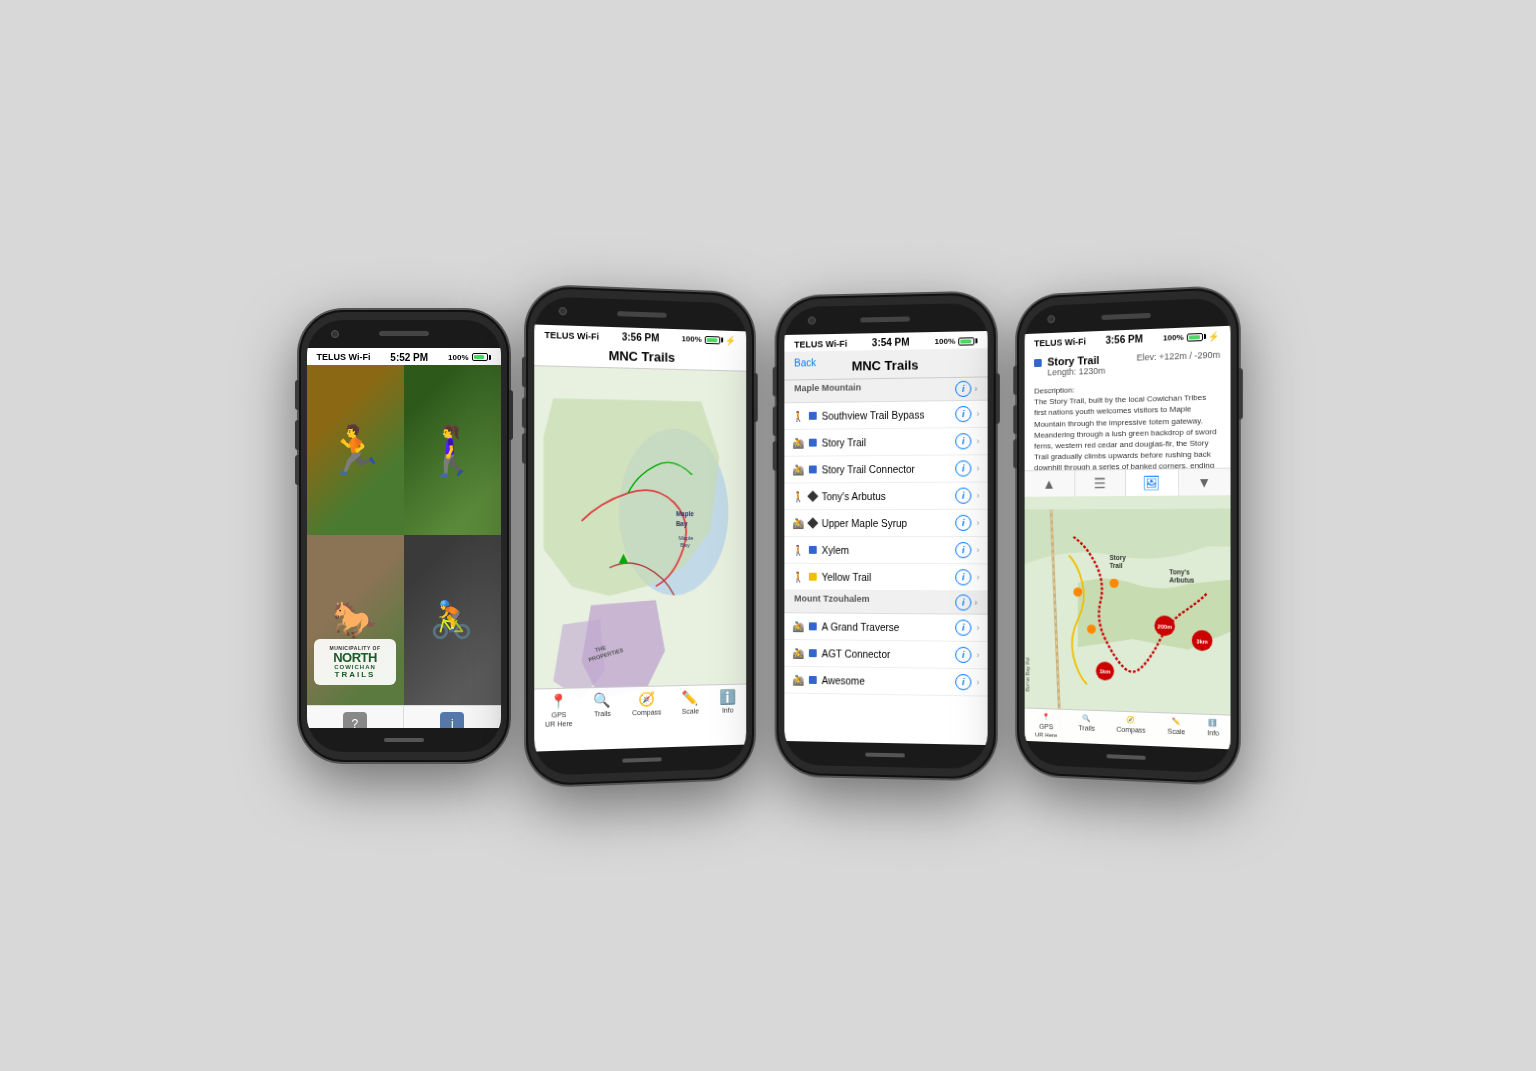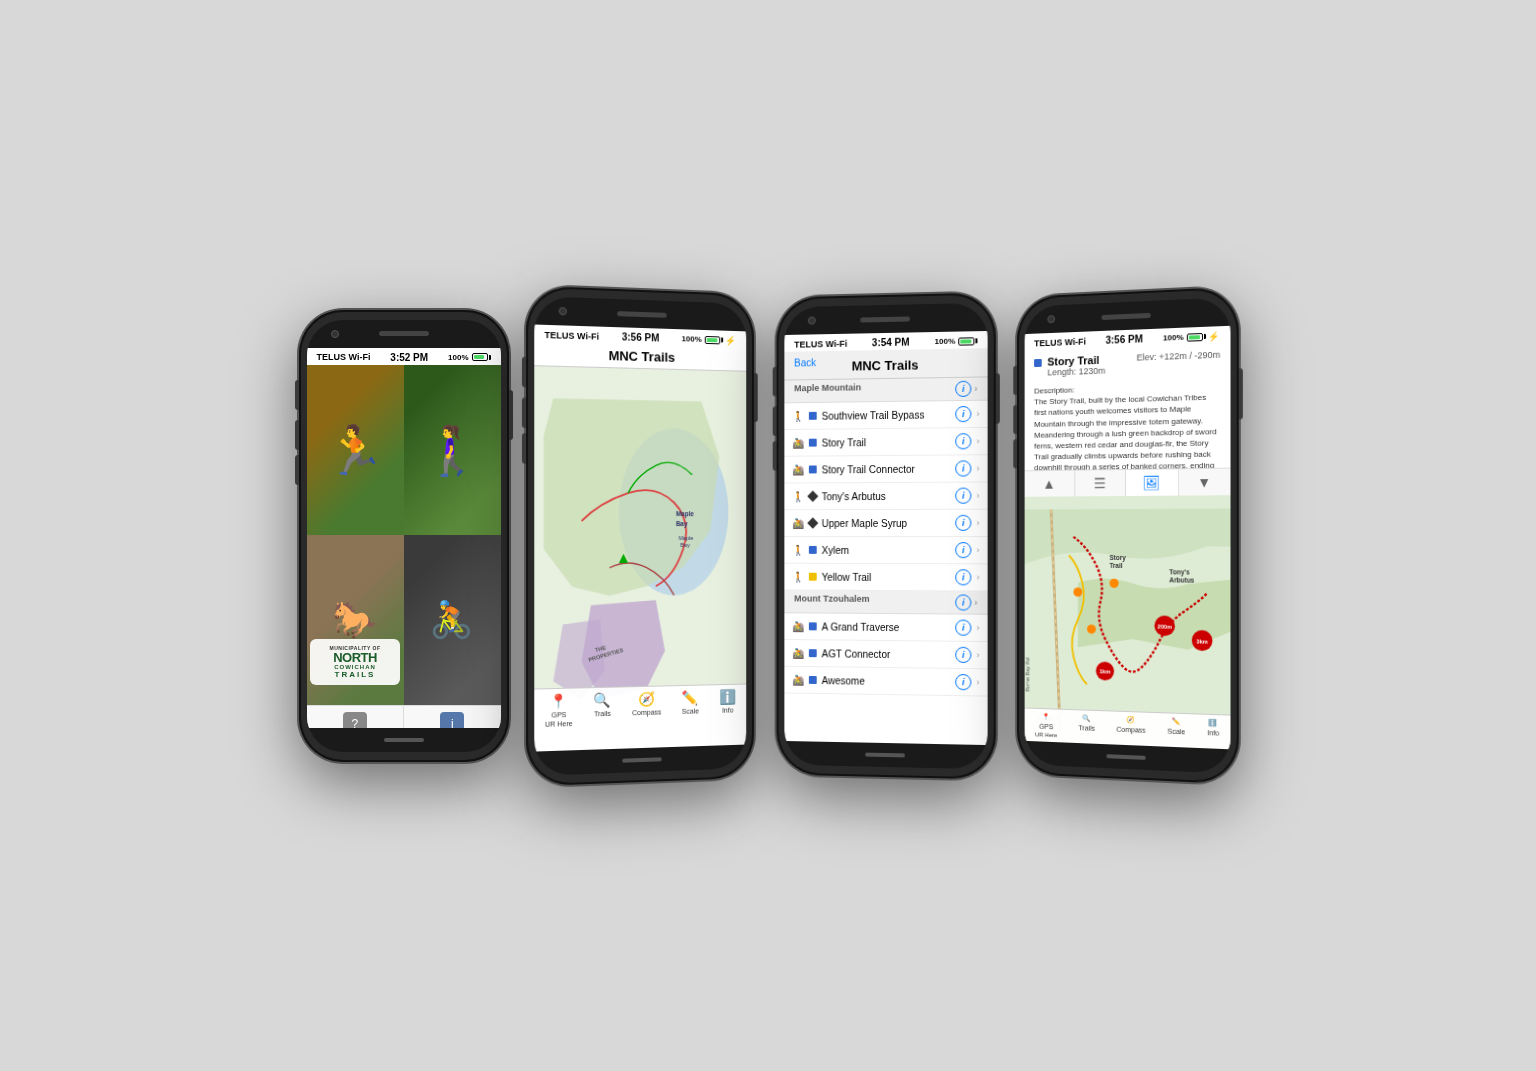--- a/index.html
+++ b/index.html
@@ -221,21 +221,21 @@
     }
     .logo-overlay {
       position: absolute;
       bottom: 20px;
       left: 50%;
       transform: translateX(-50%);
       background: rgba(255,255,255,0.92);
       border-radius: 6px;
       padding: 6px 8px;
       text-align: center;
-      width: 90px;
+      width: 82px;
       z-index: 10;
     }
     .logo-muni {
       font-size: 5px;
       color: #333;
       letter-spacing: 0.5px;
       text-transform: uppercase;
       font-weight: 600;
     }
     .logo-north {
@@ -525,21 +525,21 @@
 
   <div class="phone phone1">
     <div class="phone-inner">
       <div class="phone-top-bar">
         <div class="camera-dot"></div>
         <div class="speaker"></div>
       </div>
       <div class="phone-screen">
         <div class="status-bar">
           <span>TELUS Wi-Fi</span>
-          <span class="status-time">3:52 PM</span>
+          <span class="status-time">5:52 PM</span>
           <span class="status-right">
             <span>100%</span>
             <span class="battery-icon">
               <span class="battery-body">
                   <span class="battery-fill" style="width:90%"></span>
                 </span>
               <span class="battery-tip"></span>
             </span>
           </span>
         </div>

